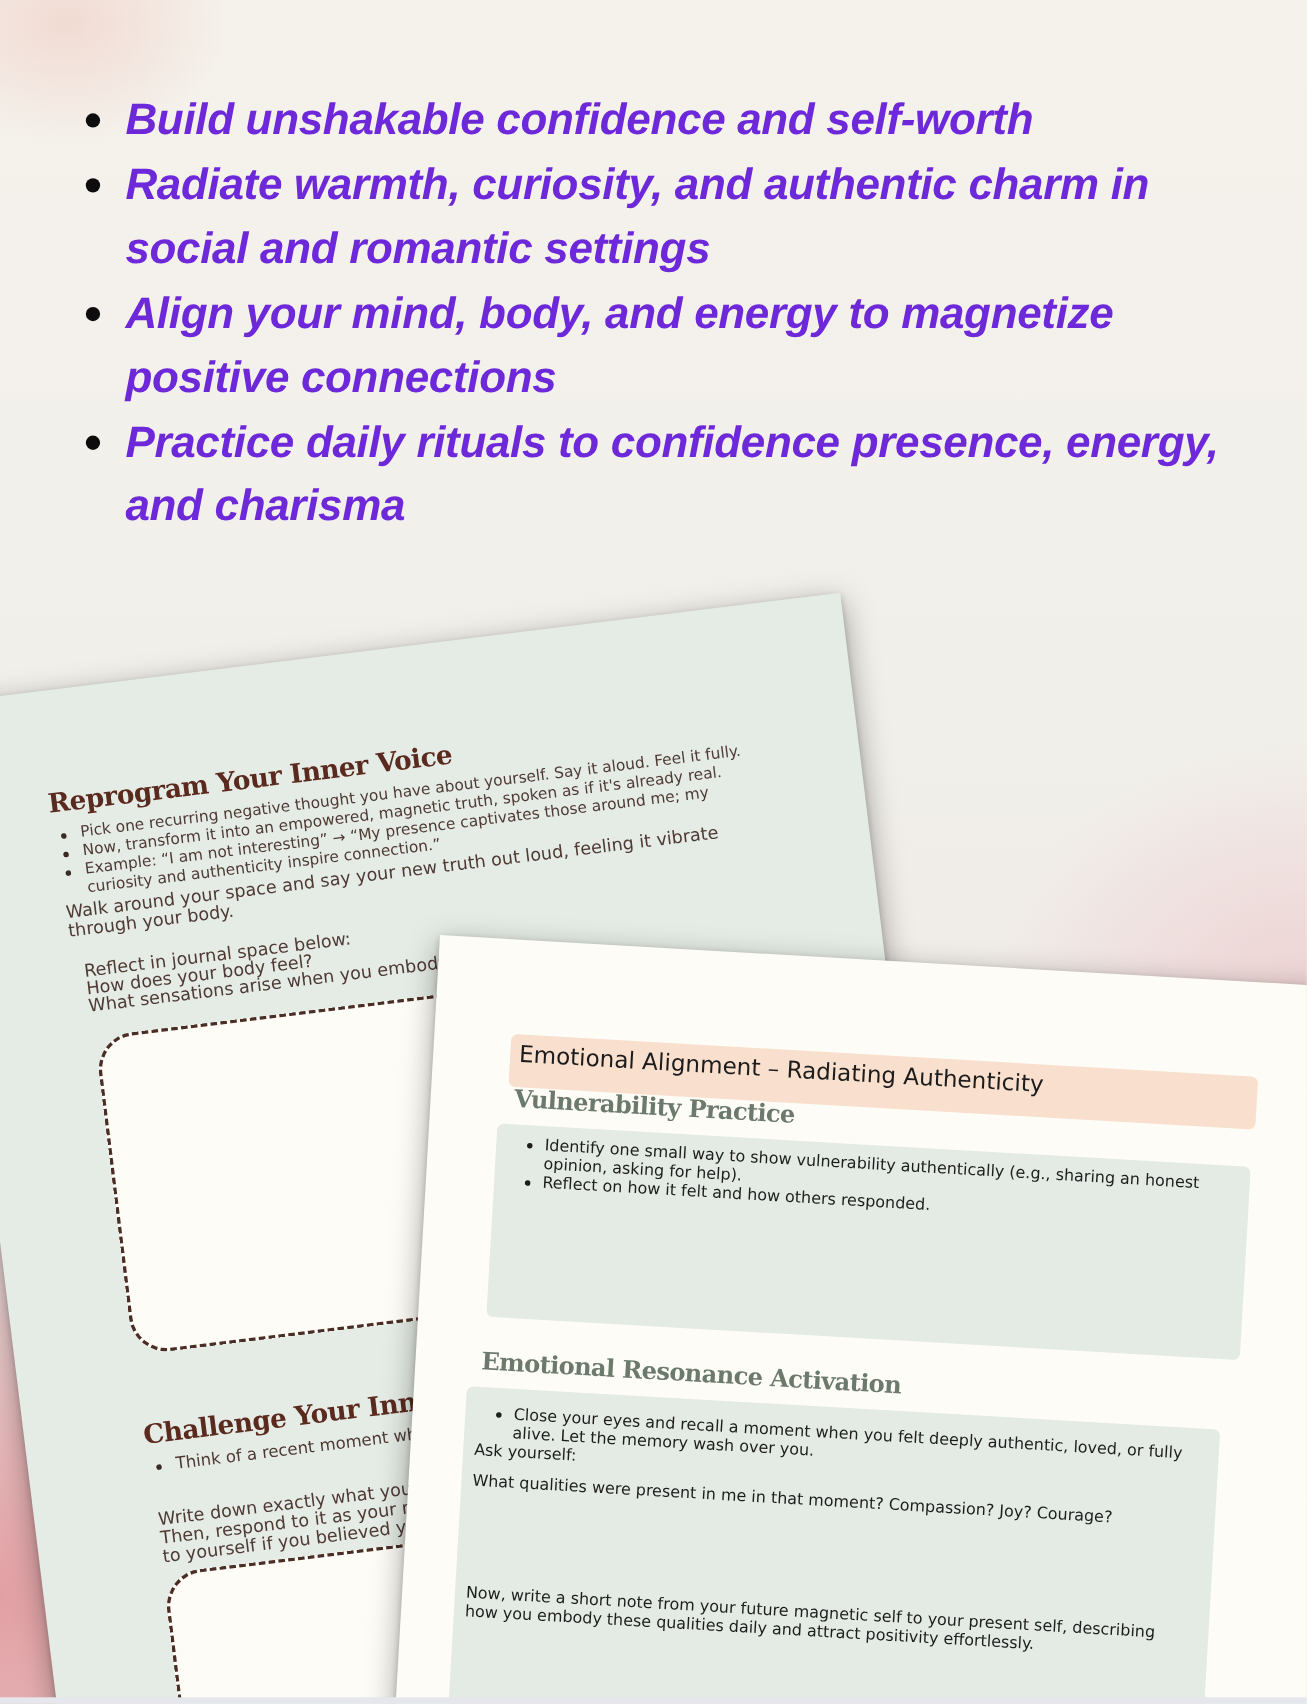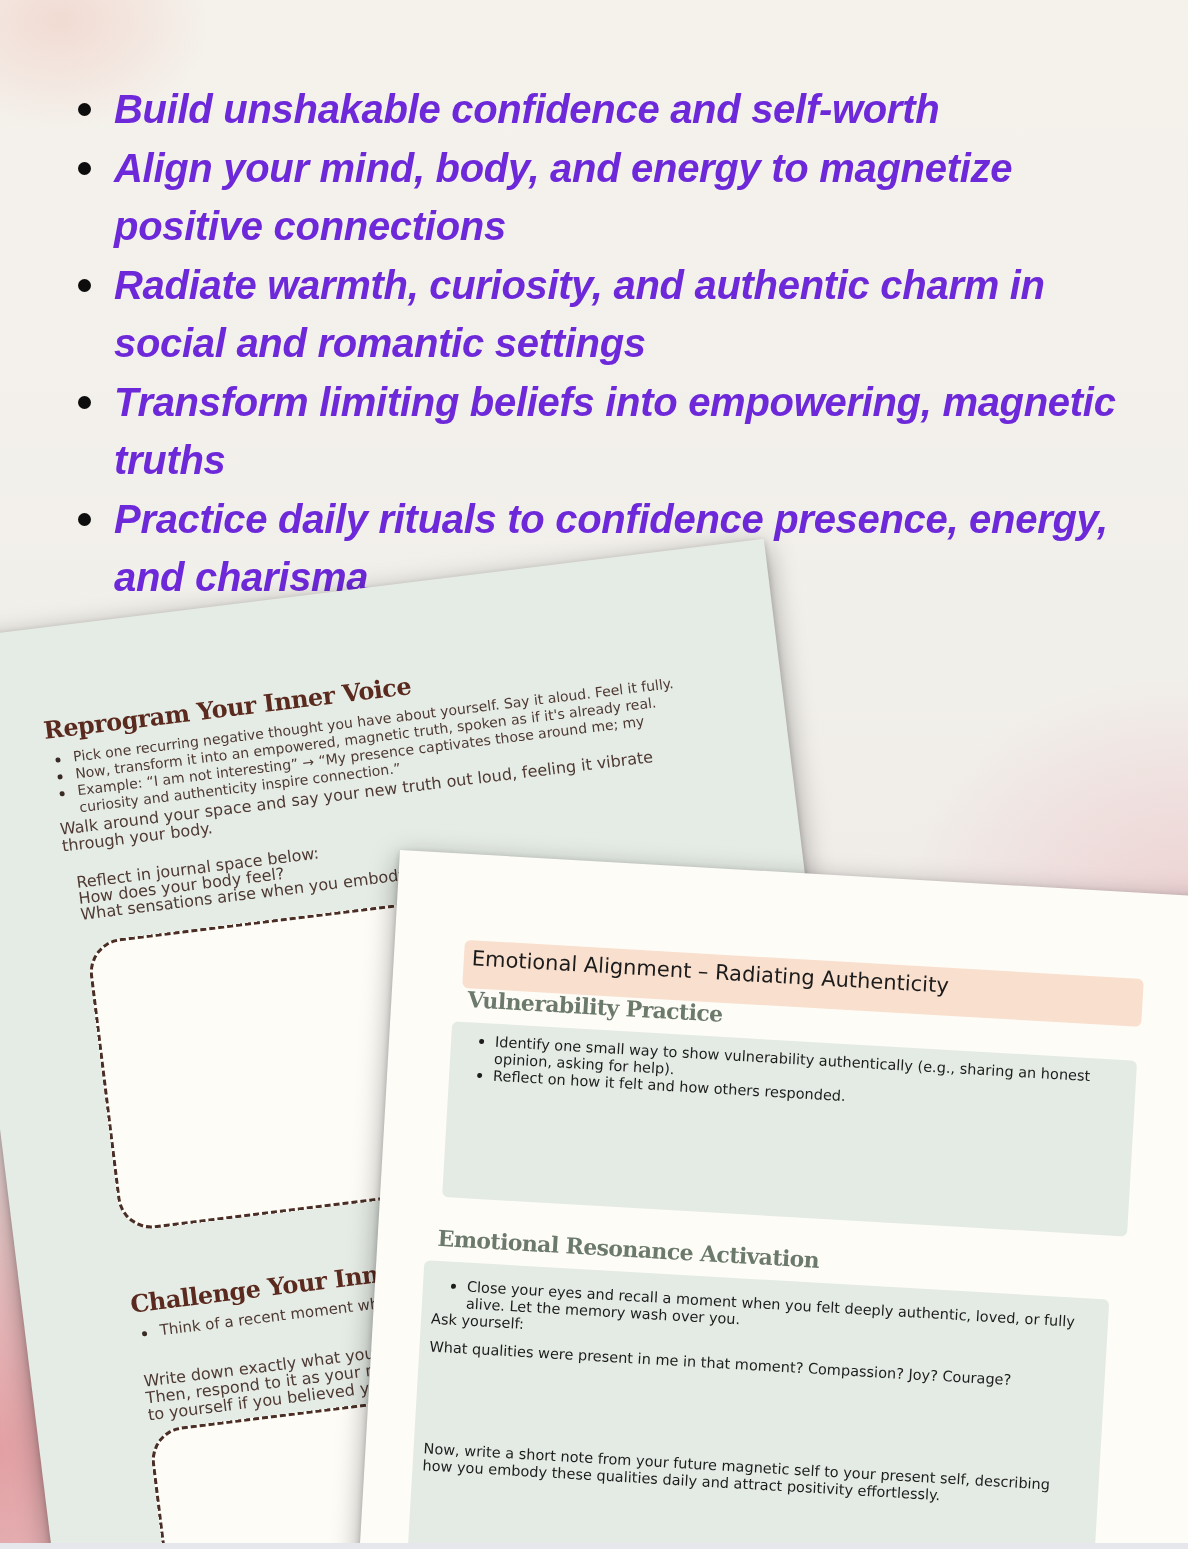--- a/index.html
+++ b/index.html
@@ -152,23 +152,22 @@
   .p2-q { left: 10px; top: 78px; width: 660px; }
   .p2-note { left: 10px; top: 180px; width: 660px; }
 </style>
 </head>
 <body>
 
 <div class="bg"></div>
 
 <ul class="features">
   <li><span class="dot"></span><span>Build unshakable confidence and self-worth</span></li>
+  <li><span class="dot"></span><span>Radiate warmth, curiosity, and authentic charm in social and romantic settings</span></li>
   <li><span class="dot"></span><span>Align your mind, body, and energy to magnetize positive connections</span></li>
-  <li><span class="dot"></span><span>Radiate warmth, curiosity, and authentic charm in social and romantic settings</span></li>
-  <li><span class="dot"></span><span>Transform limiting beliefs into empowering, magnetic truths</span></li>
   <li><span class="dot"></span><span>Practice daily rituals to confidence presence, energy, and charisma</span></li>
 </ul>
 
 <div class="sheet sheet-back">
   <div class="back-title">Reprogram Your Inner Voice</div>
   <ul class="back-text back-bullets">
     <li>Pick one recurring negative thought you have about yourself. Say it aloud. Feel it fully.</li>
     <li>Now, transform it into an empowered, magnetic truth, spoken as if it's already real.</li>
     <li>Example: “I am not interesting” → “My presence captivates those around me; my curiosity and authenticity inspire connection.”</li>
   </ul>

